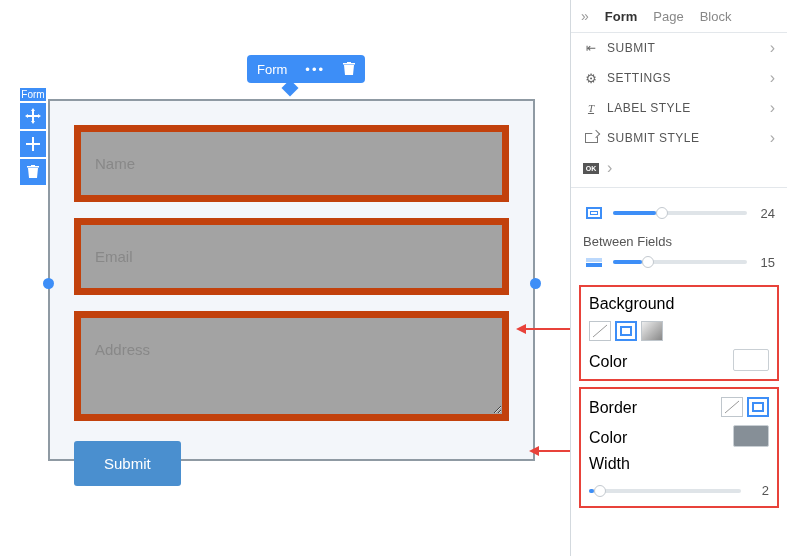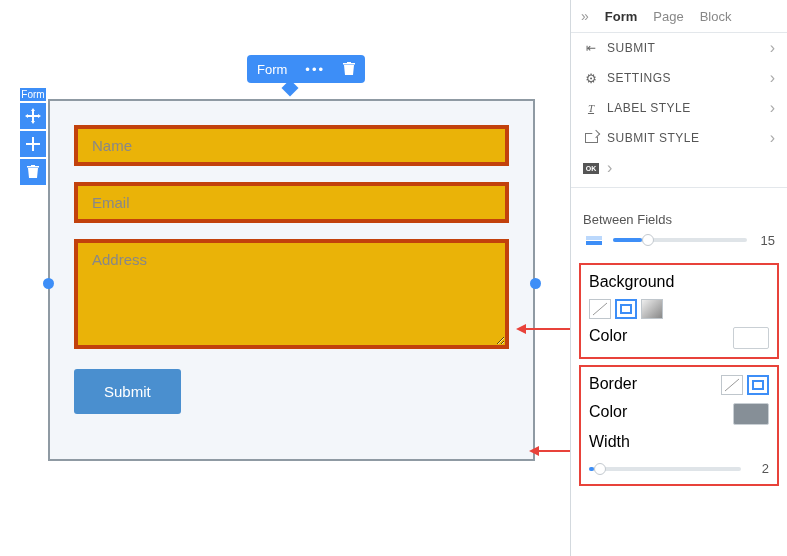--- a/index.html
+++ b/index.html
@@ -7,21 +7,21 @@
 .canvas{position:absolute;left:0;top:0;width:570px;height:556px}
 .pill{position:absolute;left:247px;top:55px;display:flex;align-items:center;background:#3d8ef7;border-radius:4px;height:28px;color:#fff;font-size:13px}
 .pill .lbl{padding:0 10px}
 .pill .dots{padding:0 8px;letter-spacing:2px;cursor:pointer}
 .pill .trash{padding:0 10px;cursor:pointer}
 .pill-point{position:absolute;left:284px;top:82px;width:12px;height:12px;background:#3d8ef7;transform:rotate(45deg)}
 .side-tools{position:absolute;left:20px;top:88px;width:26px}
 .side-tab{background:#3d8ef7;color:#fff;font-size:10px;text-align:center;padding:1px 0}
 .tool-btn{background:#3d8ef7;color:#fff;width:26px;height:26px;display:flex;align-items:center;justify-content:center;margin-top:2px;cursor:pointer}
 .form-box{position:absolute;left:48px;top:99px;width:487px;height:362px;border:2px solid #8f9aa3;background:#f3f6fa;padding:24px}
-.field{width:100%;border:4px solid #c2410c;background:#eab308;font-size:15px;color:#333;margin-bottom:16px;padding:8px 14px}
+.field{width:100%;border:7px solid #c2410c;background:#a3a3a3;font-size:15px;color:#333;margin-bottom:16px;padding:23px 14px}
 .field::placeholder{color:#888}
 textarea.field{height:110px;resize:both}
 .submit{background:#4a8fcf;color:#fff;border:none;padding:14px 30px;font-size:15px;border-radius:3px;cursor:pointer}
 .handle{position:absolute;width:11px;height:11px;background:#3d8ef7;border-radius:50%}
 .hL{left:43px;top:278px}.hR{left:530px;top:278px}
 
 .panel{position:absolute;right:0;top:0;width:217px;height:556px;border-left:1px solid #d3d9de;background:#fff}
 .tabs{display:flex;align-items:center;border-bottom:1px solid #e3e7eb;padding:8px 10px;font-size:13px;gap:16px;color:#888}
 .tabs .exp{color:#999;cursor:pointer;font-size:14px}
 .tabs .active{color:#333;font-weight:600}
@@ -31,21 +31,21 @@
 .menu-item .chev{color:#aaa;font-size:16px}
 .sep{height:1px;background:#e3e7eb;margin:4px 0 8px}
 .ctrl{padding:4px 12px 8px;font-size:13px;color:#555}
 .ctrl-row{display:flex;align-items:center;margin-top:4px}
 .ctrl-row .ico{width:22px;height:18px;display:flex;align-items:center;justify-content:center}
 .slider{flex:1;height:4px;background:#dfe4e8;border-radius:2px;position:relative;margin:0 8px}
 .slider .fill{position:absolute;left:0;top:0;height:4px;background:#3d8ef7;border-radius:2px}
 .slider .thumb{position:absolute;top:-4px;width:12px;height:12px;background:#fff;border:1px solid #c3c9cf;border-radius:50%}
 .val{width:20px;text-align:right;font-size:13px;color:#555}
 .group{border:2px solid #e8423a;margin:6px 8px;padding:8px}
-.group-row{display:flex;align-items:flex-start;justify-content:space-between;margin-bottom:8px}
+.group-row{display:flex;align-items:flex-end;justify-content:space-between;margin-bottom:8px}
 .group-row:last-child{margin-bottom:0}
 .swatches{display:flex;gap:4px}
 .sw{width:22px;height:20px;border:1px solid #bfc6cc;display:flex;align-items:center;justify-content:center;cursor:pointer;background:#fff}
 .sw.sel{border:2px solid #3d8ef7}
 .sw.grad{background:linear-gradient(135deg,#eee,#888)}
 .color-box{width:36px;height:22px;border:1px solid #c9cfD4;border-radius:2px;background:#fff}
 .color-box.grey{background:#868f97}
 .arrow{position:absolute;pointer-events:none}
 .arrow line{stroke:#e8423a;stroke-width:2}
 .arrow polygon{fill:#e8423a}
@@ -149,20 +149,30 @@
   </div>
   <div class="menu-item">
     <span class="ico">
         <span class="ic-ok">OK</span>
       </span>
     <span class="chev">›</span>
   </div>
   <div class="sep"></div>
 
   <div class="ctrl">
+    <div class="ctrl-row">
+      <span class="ico">
+          <span class="ic-inside"></span>
+        </span>
+      <div class="slider">
+        <div class="fill" style="width:32%"></div>
+          <div class="thumb" style="left:32%"></div>
+      </div>
+      <span class="val">24</span>
+    </div>
   </div>
 
   <div class="ctrl">
     <div>Between Fields</div>
     <div class="ctrl-row">
       <span class="ico">
           <span class="ic-between">
             <span></span>
             <span></span>
           </span>

